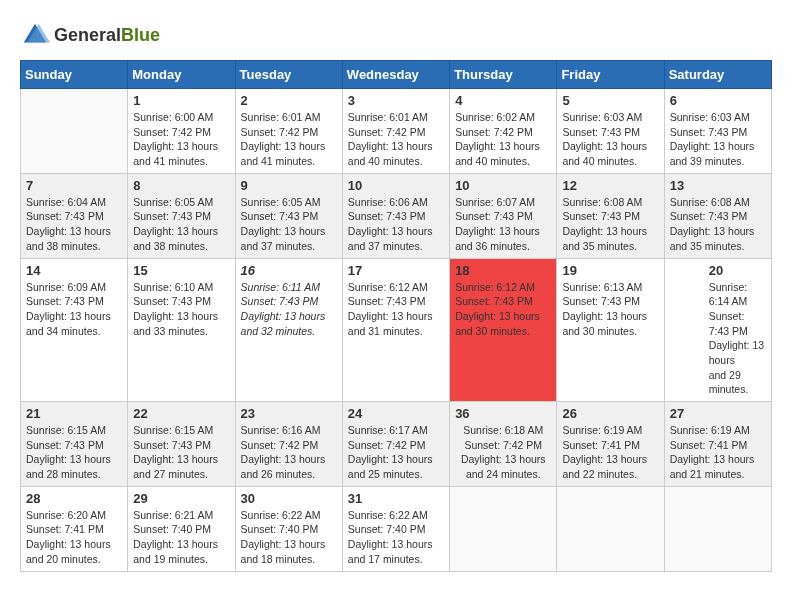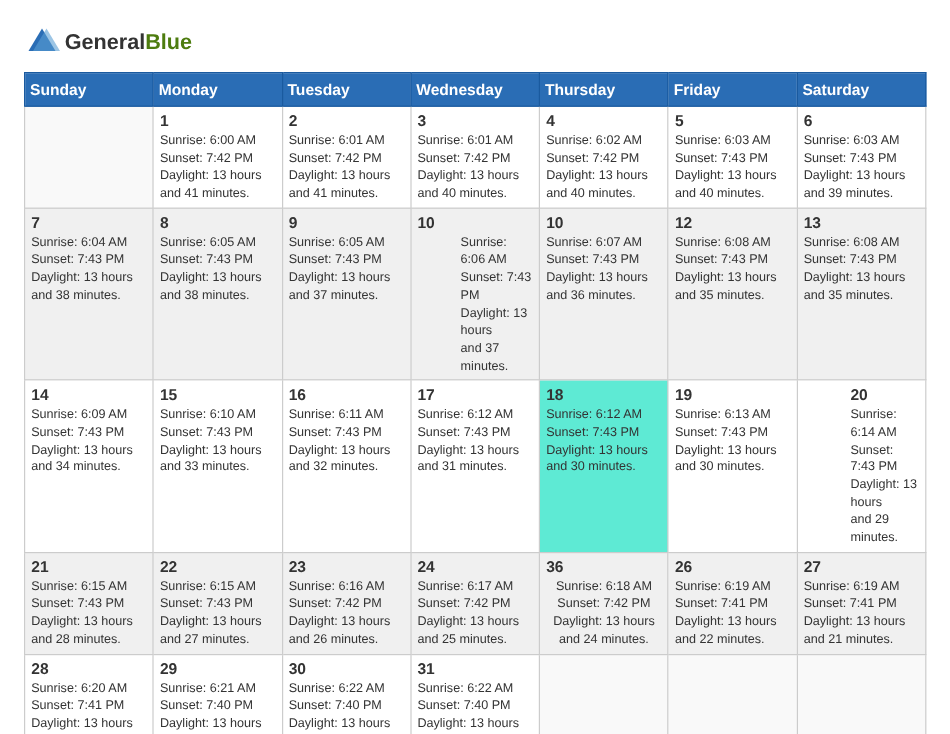--- a/index.html
+++ b/index.html
@@ -177,21 +177,21 @@
         </td>
         <td style="background: rgb(240, 240, 240);">
           <span class="day-num">9</span>
           <div class="day-info" style="white-space: pre-line;">Sunrise: 6:05 AM
 Sunset: 7:43 PM
 Daylight: 13 hours
 and 37 minutes.</div>
         </td>
         <td style="background: rgb(240, 240, 240);">
           <span class="day-num">10</span>
-          <div class="day-info" style="white-space: pre-line; margin-left: 36px;">Sunrise: 6:06 AM
+          <div class="day-info" style="white-space: pre-line;">Sunrise: 6:06 AM
 Sunset: 7:43 PM
 Daylight: 13 hours
 and 37 minutes.</div>
         </td>
         <td style="background: rgb(240, 240, 240);">
           <span class="day-num">10</span>
           <div class="day-info" style="white-space: pre-line;">Sunrise: 6:07 AM
 Sunset: 7:43 PM
 Daylight: 13 hours
 and 36 minutes.</div>
@@ -219,35 +219,35 @@
 Daylight: 13 hours
 and 34 minutes.</div>
         </td>
         <td style="background: rgb(255, 255, 255);">
           <span class="day-num">15</span>
           <div class="day-info" style="white-space: pre-line;">Sunrise: 6:10 AM
 Sunset: 7:43 PM
 Daylight: 13 hours
 and 33 minutes.</div>
         </td>
-        <td style="background: rgb(255, 255, 255);">
+        <td style="background: rgb(255, 255, 255); font-style: italic;">
           <span class="day-num">16</span>
           <div class="day-info" style="white-space: pre-line;">Sunrise: 6:11 AM
 Sunset: 7:43 PM
 Daylight: 13 hours
 and 32 minutes.</div>
         </td>
         <td style="background: rgb(255, 255, 255);">
           <span class="day-num">17</span>
           <div class="day-info" style="white-space: pre-line;">Sunrise: 6:12 AM
 Sunset: 7:43 PM
 Daylight: 13 hours
 and 31 minutes.</div>
         </td>
-        <td style="background: #5eead4;">
+        <td style="background: #ef4444;">
           <span class="day-num">18</span>
           <div class="day-info" style="white-space: pre-line;">Sunrise: 6:12 AM
 Sunset: 7:43 PM
 Daylight: 13 hours
 and 30 minutes.</div>
         </td>
         <td style="background: rgb(255, 255, 255);">
           <span class="day-num">19</span>
           <div class="day-info" style="white-space: pre-line;">Sunrise: 6:13 AM
 Sunset: 7:43 PM

